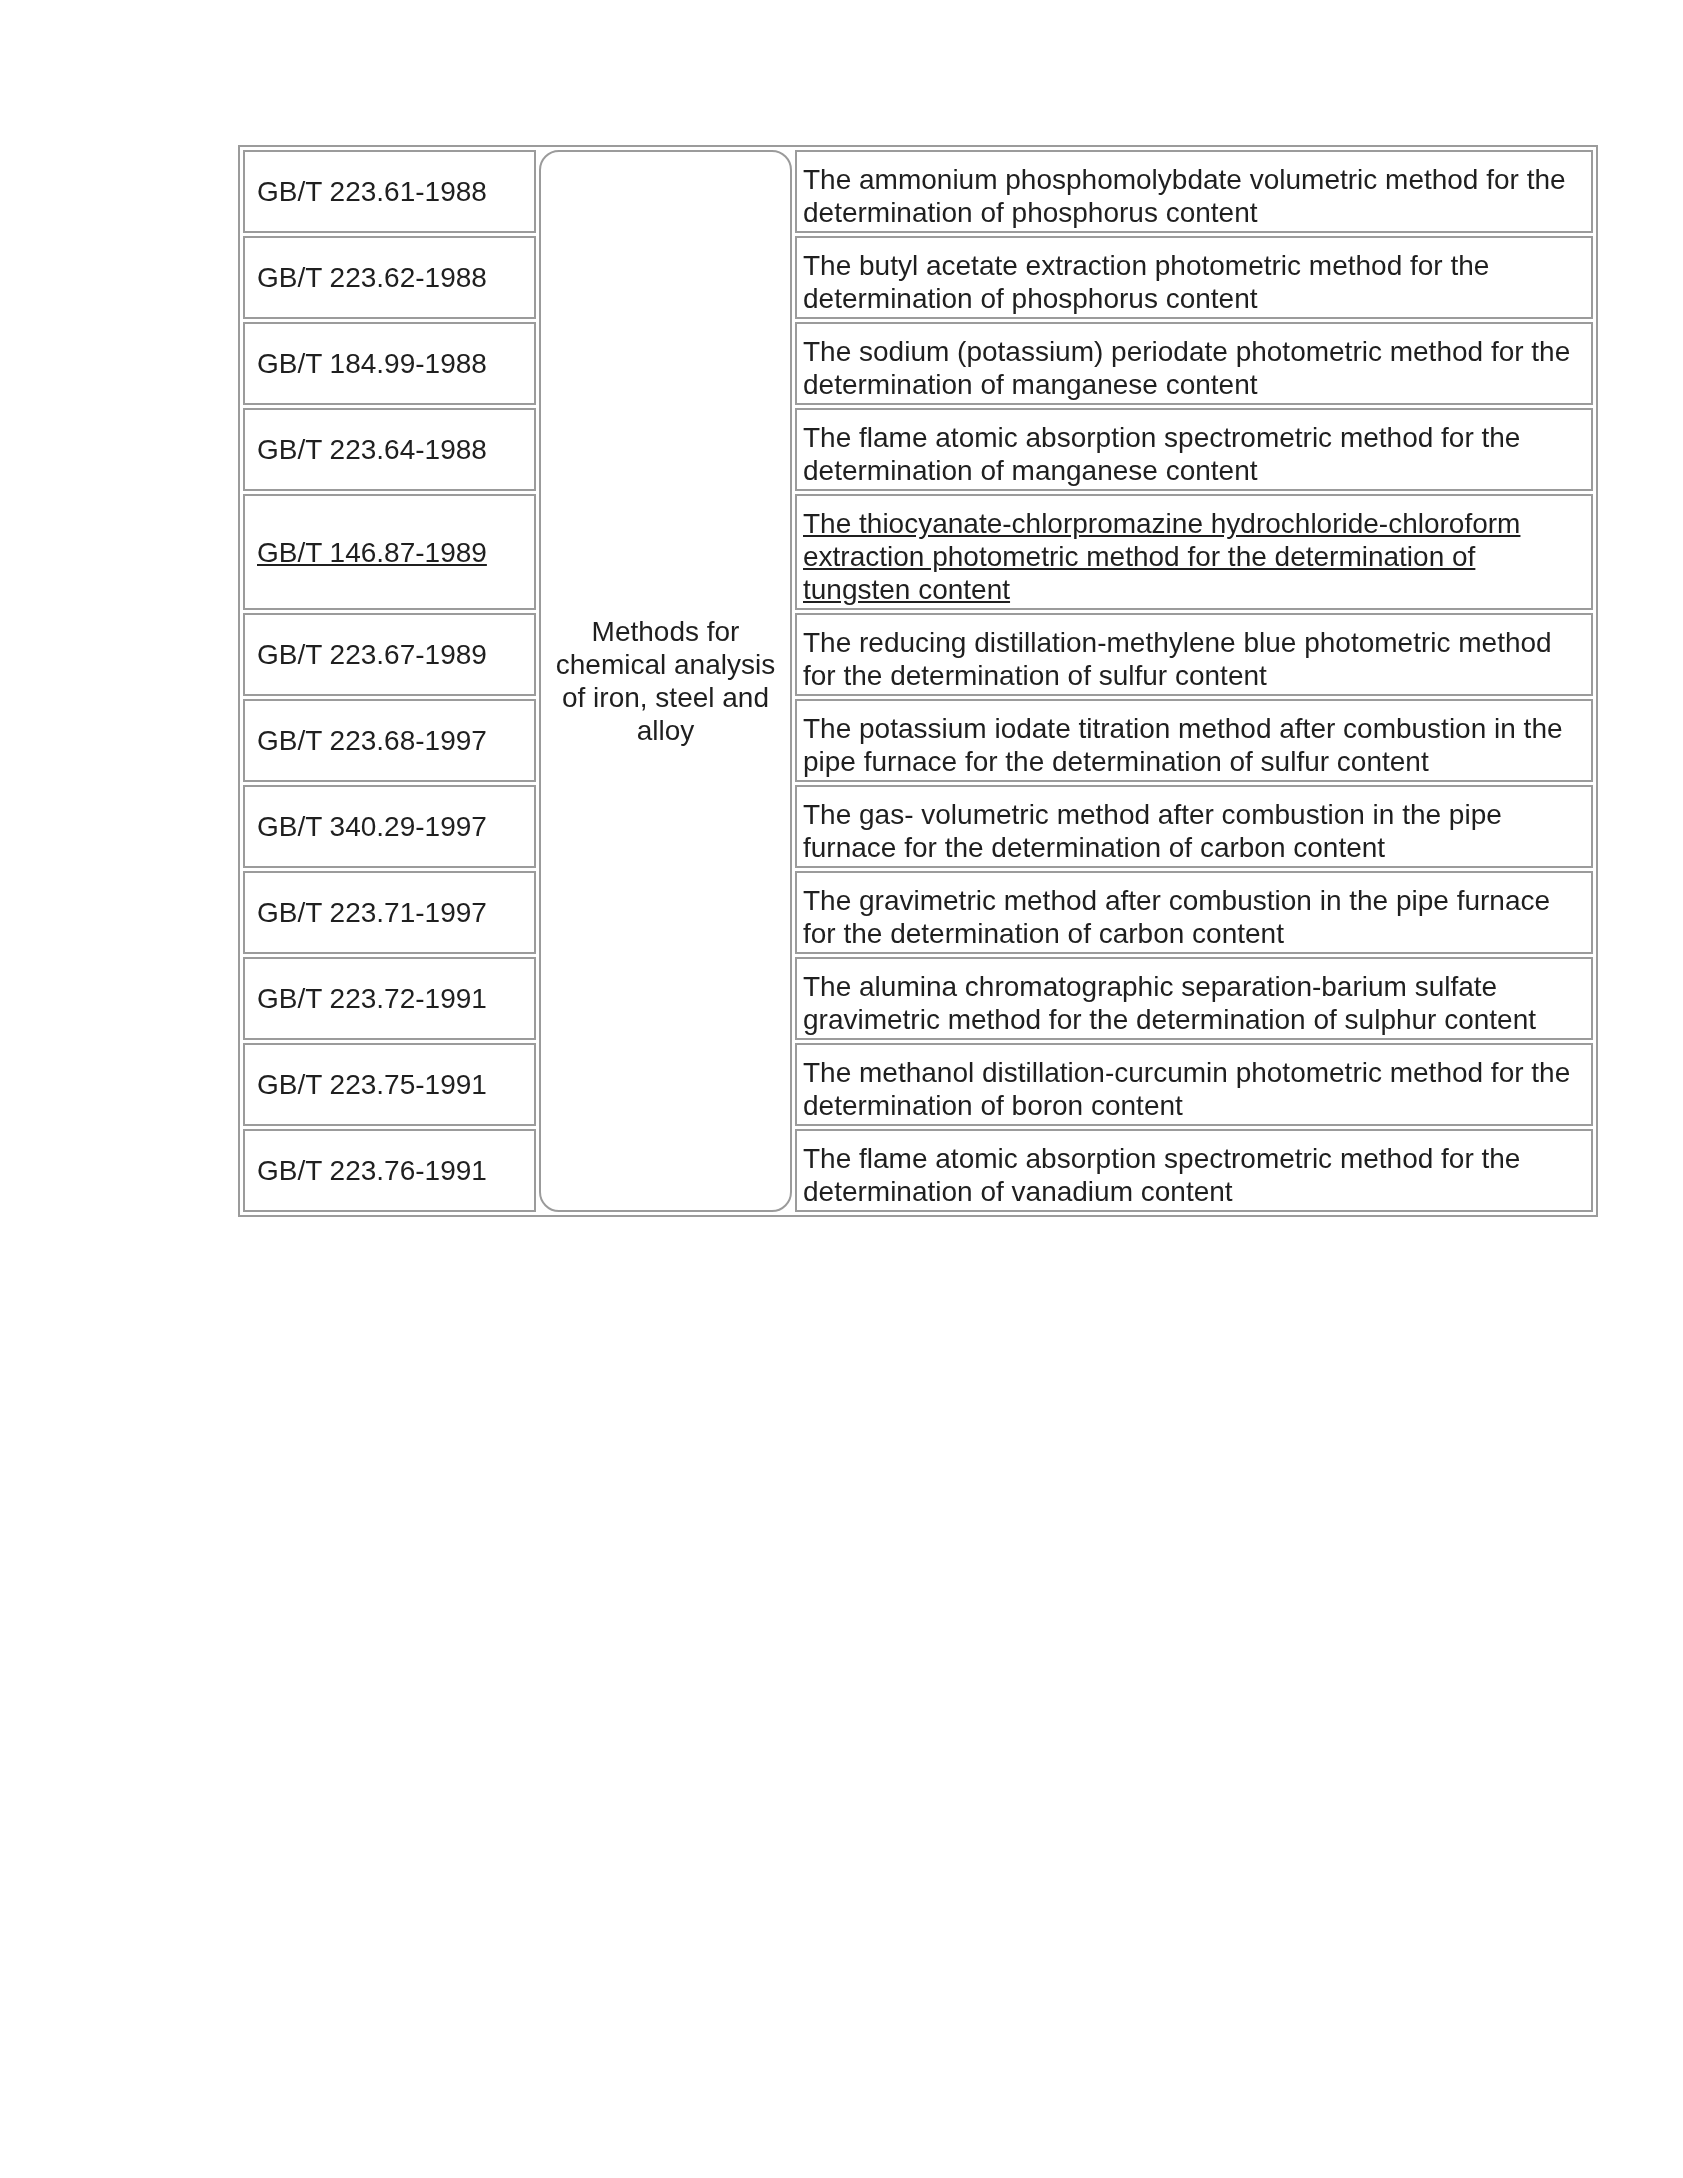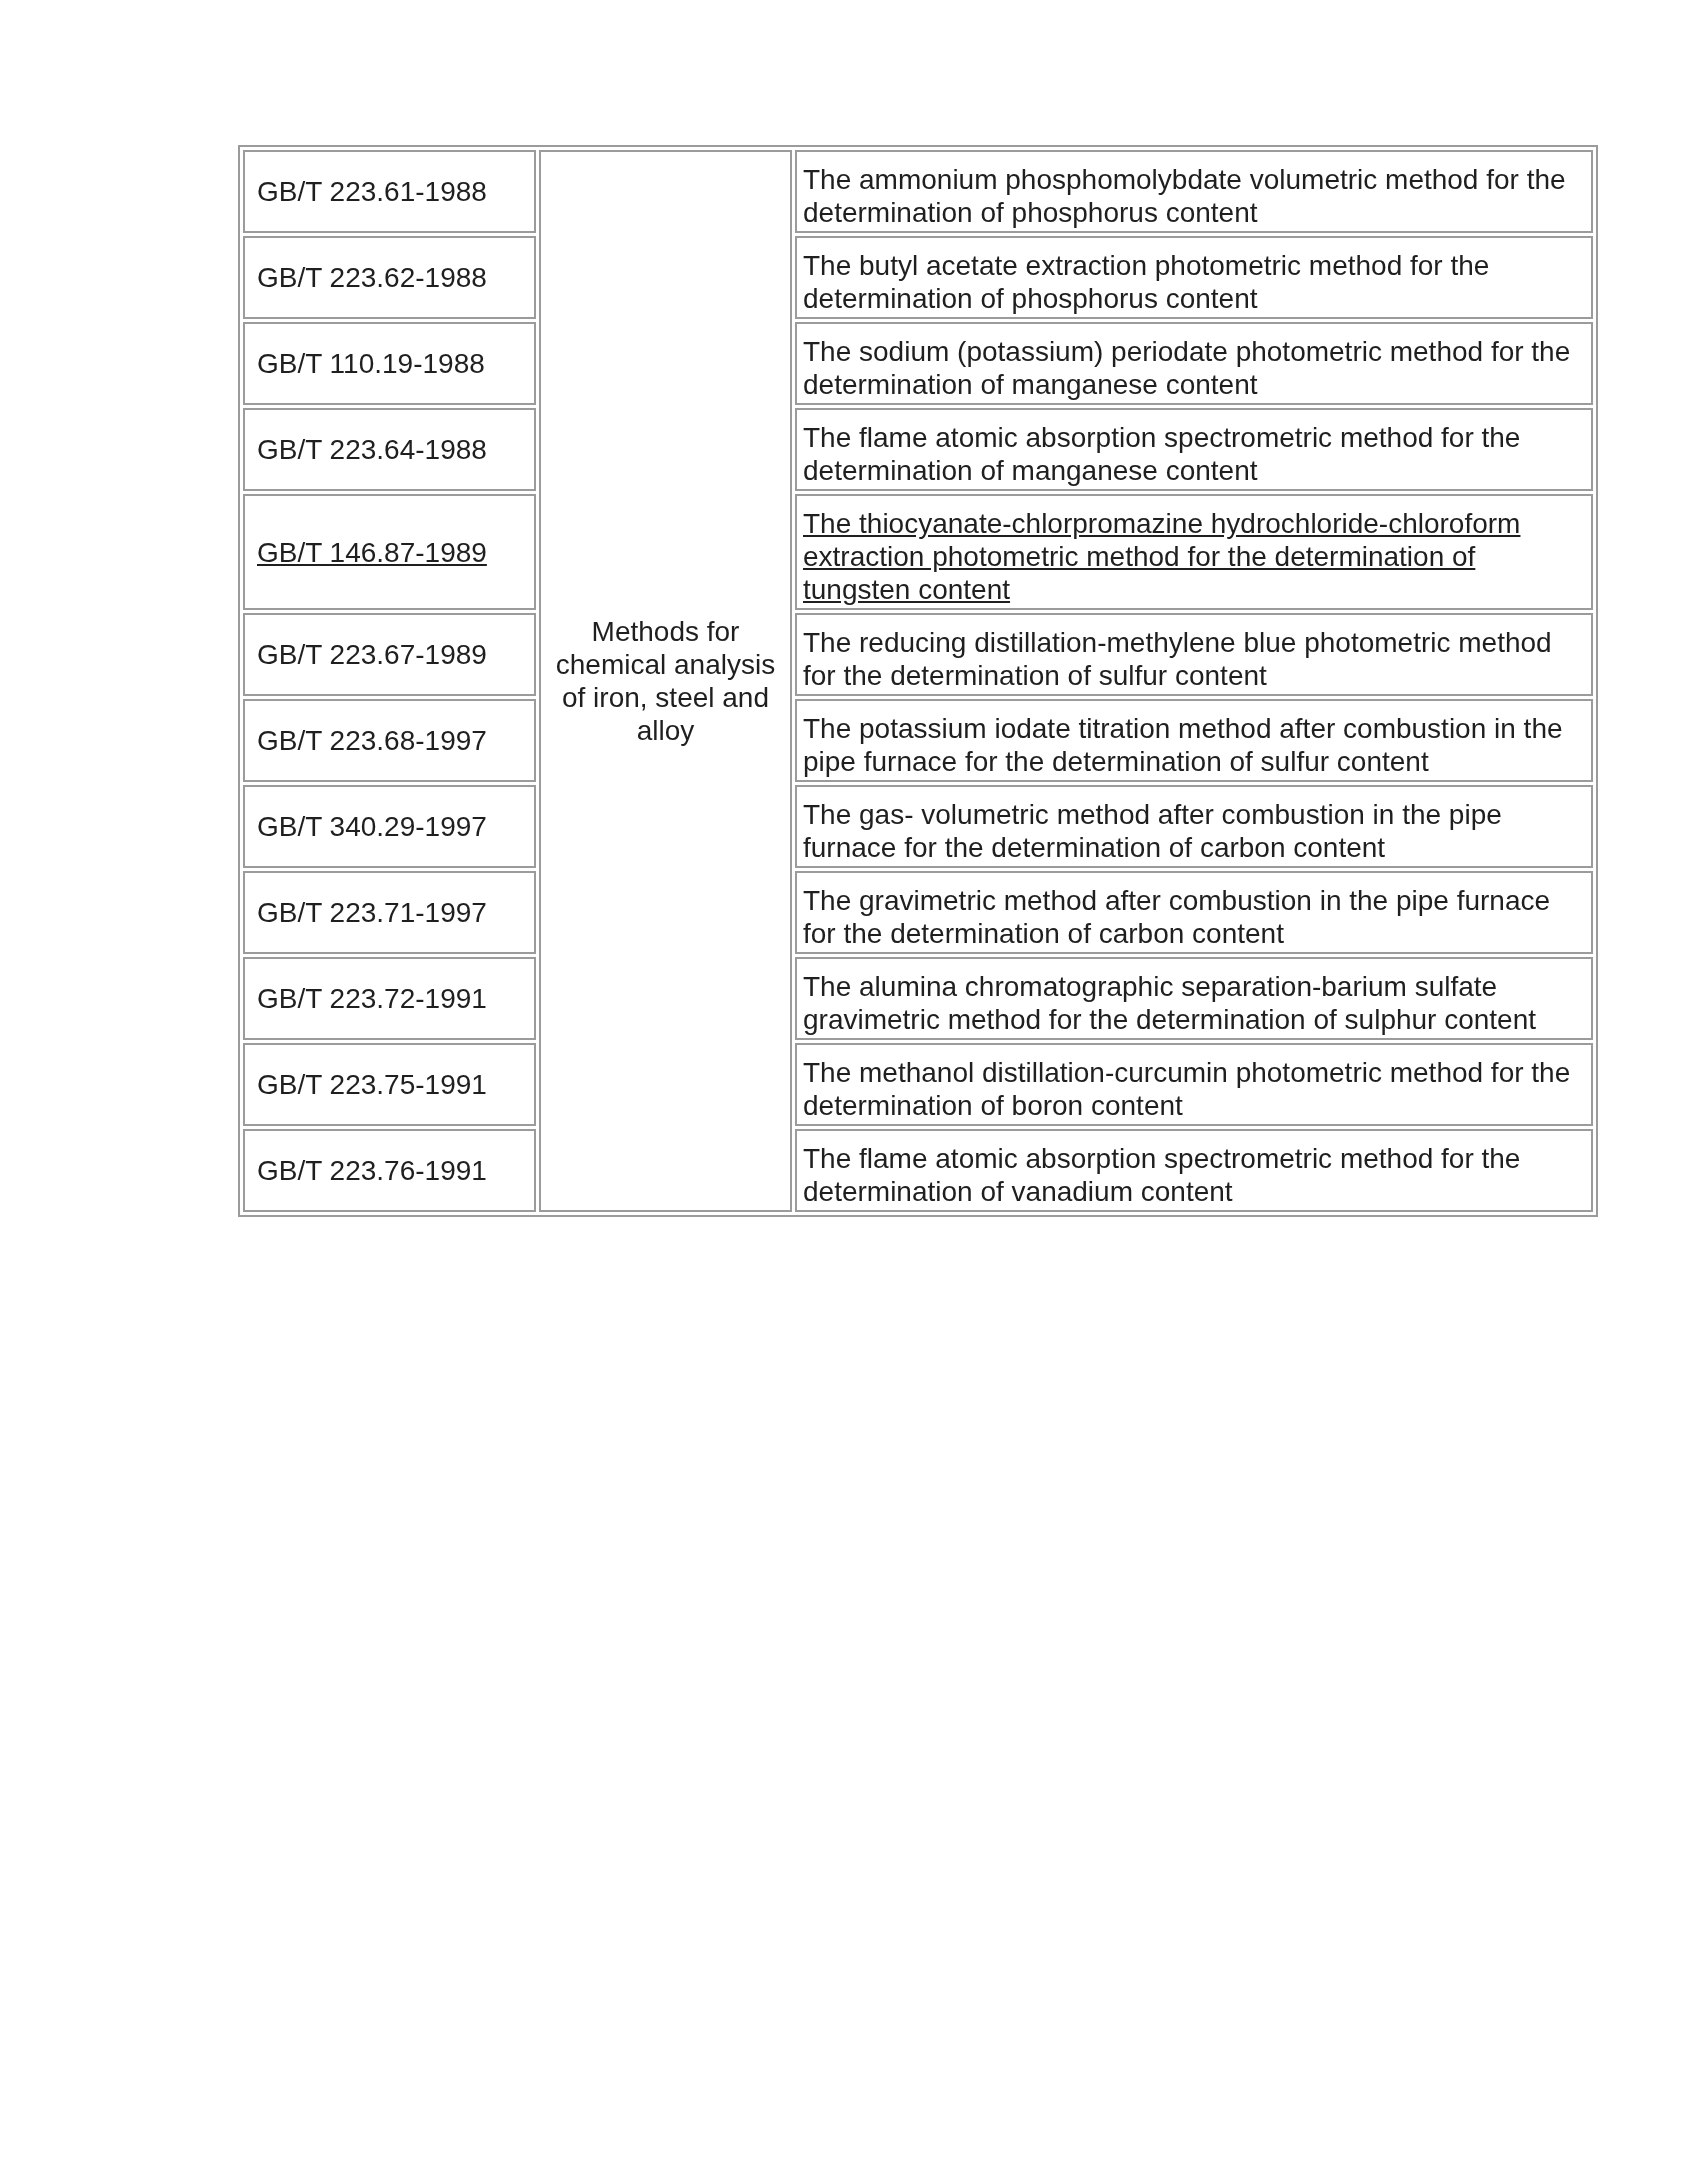--- a/index.html
+++ b/index.html
@@ -51,20 +51,21 @@
   td.code {
     vertical-align: middle;
     text-align: left;
     padding: 0 4px 0 12px;
     height: 69px;
   }
   td.cat {
     vertical-align: middle;
     text-align: center;
     padding: 0 2px;
+    border-radius: 20px;
   }
   td.desc {
     vertical-align: top;
     text-align: left;
     padding: 11px 2px 2px 6px;
     height: 69px;
   }
   tr.tall  td.code, tr.tall  td.desc { height: 101px; text-decoration: underline; }
   tr.short td.code, tr.short td.desc { height: 63px; }
 </style>
@@ -83,21 +84,21 @@
         <tr>
           <td class="code">GB/T 223.61-1988</td>
           <td class="cat" rowspan="12">Methods for chemical analysis of iron, steel and alloy</td>
           <td class="desc">The ammonium phosphomolybdate volumetric method for the determination of phosphorus content</td>
         </tr>
         <tr>
           <td class="code">GB/T 223.62-1988</td>
           <td class="desc">The butyl acetate extraction photometric method for the determination of phosphorus content</td>
         </tr>
         <tr>
-          <td class="code">GB/T 110.19-1988</td>
+          <td class="code">GB/T 184.99-1988</td>
           <td class="desc">The sodium (potassium) periodate photometric method for the determination of manganese content</td>
         </tr>
         <tr>
           <td class="code">GB/T 223.64-1988</td>
           <td class="desc">The flame atomic absorption spectrometric method for the determination of manganese content</td>
         </tr>
         <tr class="tall">
           <td class="code">GB/T 146.87-1989</td>
           <td class="desc">The thiocyanate-chlorpromazine hydrochloride-chloroform extraction photometric method for the determination of tungsten content</td>
         </tr>

